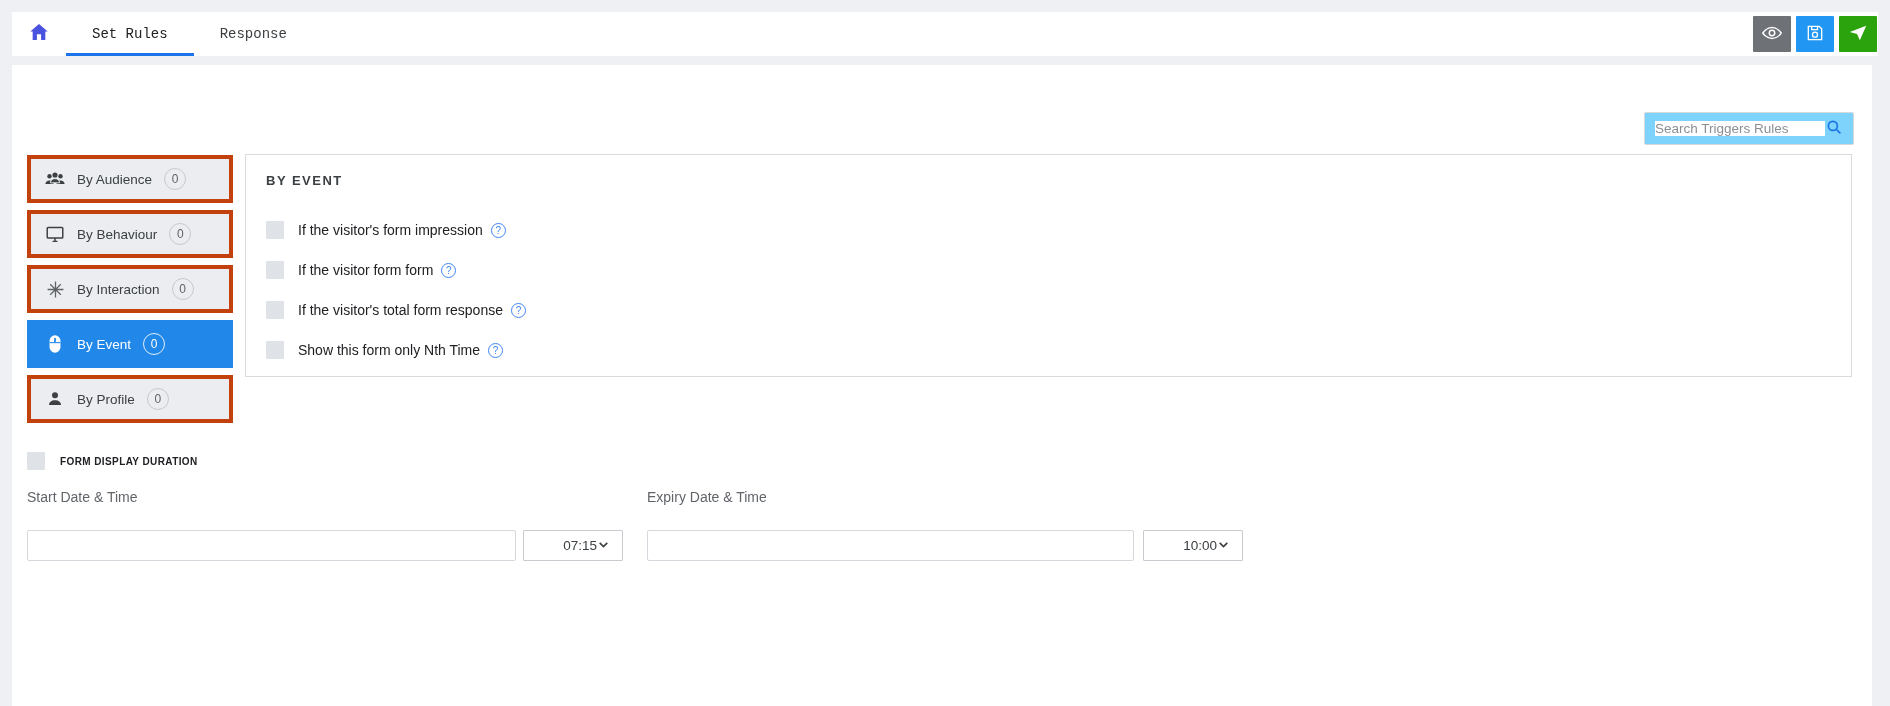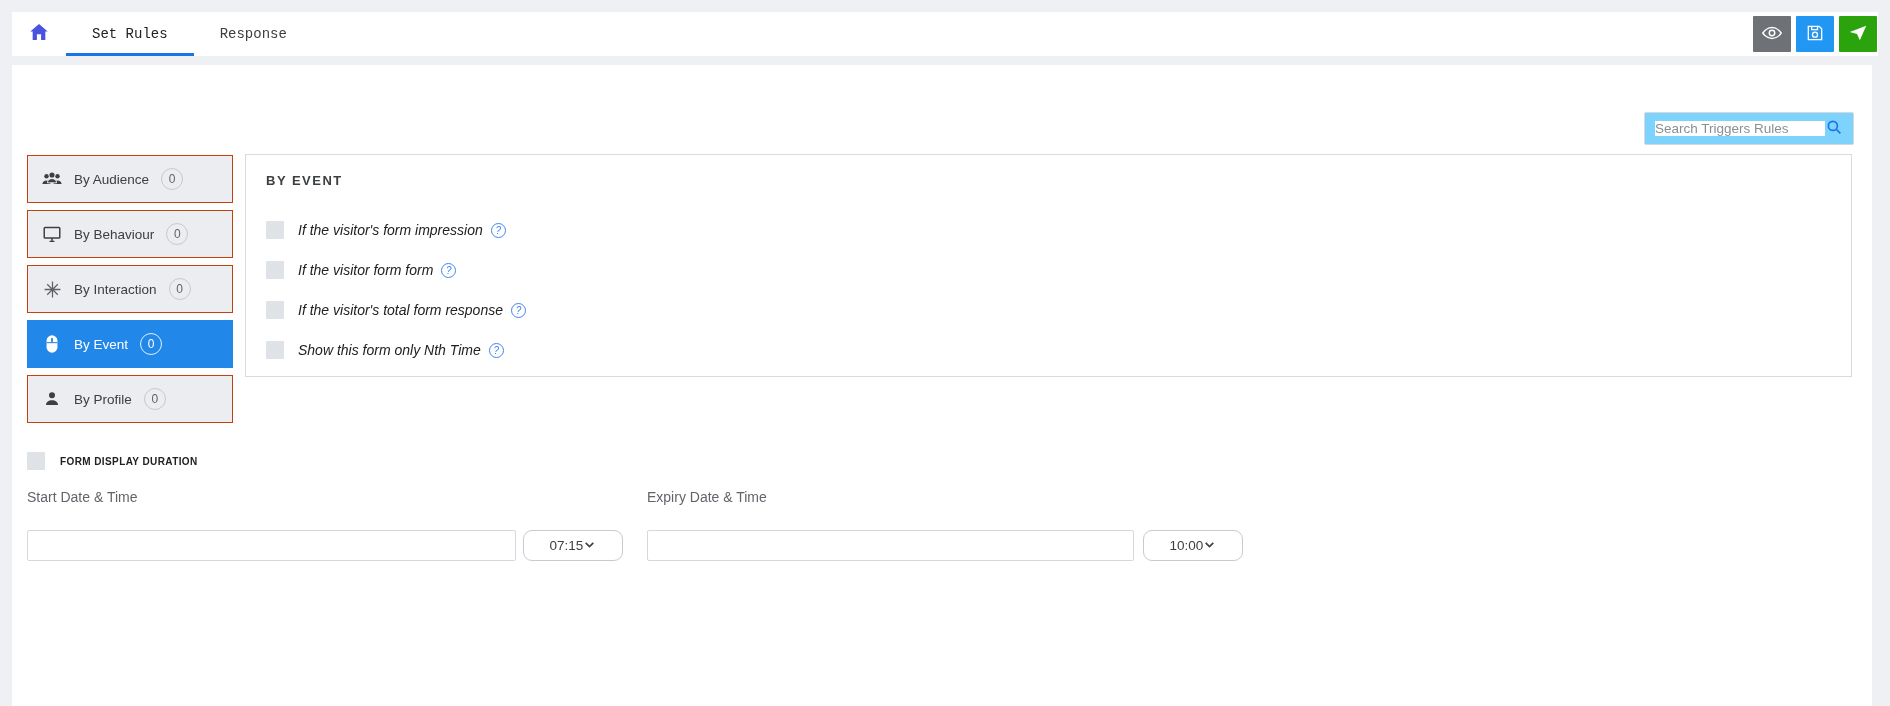--- a/index.html
+++ b/index.html
@@ -20,52 +20,52 @@
 
   
   .content { position:absolute; left:12px; top:65px; width:1860px; height:641px; background:#ffffff; }
 
   .search-box { position:absolute; left:1632px; top:47px; width:210px; height:33px; border:1px solid #d5d8dc; border-radius:2px; background:#7dd3fc; display:flex; align-items:center; padding:0 10px; }
   .search-box input { flex:1; border:none; outline:none; font-size:13.5px; color:#3c4043; font-family:"Liberation Sans", sans-serif; min-width:0; }
   .search-box input::placeholder { color:#8a8f94; }
 
   
   .sidebar { position:absolute; left:15px; top:90px; width:206px; }
-  .side-item { height:48px; margin-bottom:7px; background:#ebedf0; border:1px solid #c2410c; display:flex; align-items:center; padding:0 12px; cursor:pointer; color:#3c4043; }
+  .side-item { height:48px; margin-bottom:7px; background:#ebedf0; border:4px solid #c2410c; display:flex; align-items:center; padding:0 12px; cursor:pointer; color:#3c4043; }
   .side-item .s-icon { width:24px; display:flex; justify-content:center; margin-right:10px; }
   .side-item .s-label { font-size:13.5px; margin-right:12px; }
   .badge { width:22px; height:22px; border-radius:50%; border:1px solid #c6c9ce; color:#5f6368; font-size:12px; display:flex; align-items:center; justify-content:center; background:transparent; }
   .side-item.active { background:#2188e9; border-color:#2188e9; color:#ffffff; }
   .side-item.active .s-label { color:#ffffff; }
   .side-item.active .badge { border-color:rgba(255,255,255,0.85); color:#ffffff; }
 
   
   .panel { position:absolute; left:233px; top:89px; width:1607px; height:223px; border:1px solid #d9dbde; background:#fff; padding:18px 20px; }
   .panel-title { font-size:13px; font-weight:bold; color:#3c4043; letter-spacing:1.5px; }
-  .rules { margin-top:22px;font-style:italic; }
+  .rules { margin-top:22px; }
   .rule-row { height:40px; display:flex; align-items:center; }
   .cbox { width:18px; height:18px; background:#dfe2e6; border-radius:1px; cursor:pointer; flex:0 0 auto; }
   .rule-row .cbox { margin-right:14px; }
   .rule-label { font-size:14px; color:#202124; margin-right:8px; }
   .help { width:15px; height:15px; border:1px solid #4285f4; border-radius:50%; color:#4285f4; font-size:10px; line-height:13px; text-align:center; display:inline-block; cursor:pointer; }
 
   
   .duration-head { position:absolute; left:15px; top:387px; display:flex; align-items:center; }
   .duration-head .cbox { margin-right:15px; }
   .duration-title { font-size:10px; font-weight:bold; color:#202124; letter-spacing:0.4px; }
 
   .field-label { position:absolute; font-size:14px; color:#61656a; }
   .lbl-start { left:15px; top:424px; }
   .lbl-expiry { left:635px; top:424px; }
 
   .text-input { position:absolute; height:31px; border:1px solid #d5d8dc; border-radius:2px; background:#fff; font-size:13.5px; color:#3c4043; padding:0 10px; outline:none; font-family:"Liberation Sans", sans-serif; }
   .inp-start { left:15px; top:465px; width:489px; }
   .inp-expiry { left:635px; top:465px; width:487px; }
 
-  .time-select { position:absolute; height:31px; border:1px solid #c7cacf; border-radius:9px; background:#fff; display:flex; align-items:center; justify-content:center; padding:0 12px; font-size:13.5px; color:#3c4043; cursor:pointer; }
+  .time-select { position:absolute; height:31px; border:1px solid #c7cacf; border-radius:1px; background:#fff; display:flex; align-items:center; justify-content:flex-end; padding:0 12px; font-size:13.5px; color:#3c4043; cursor:pointer; }
   .sel-start { left:511px; top:465px; width:100px; }
   .sel-expiry { left:1131px; top:465px; width:100px; }
 </style>
 </head>
 <body>
 
 <div class="page">
 
   <div class="navbar">
     <div class="home-btn">

